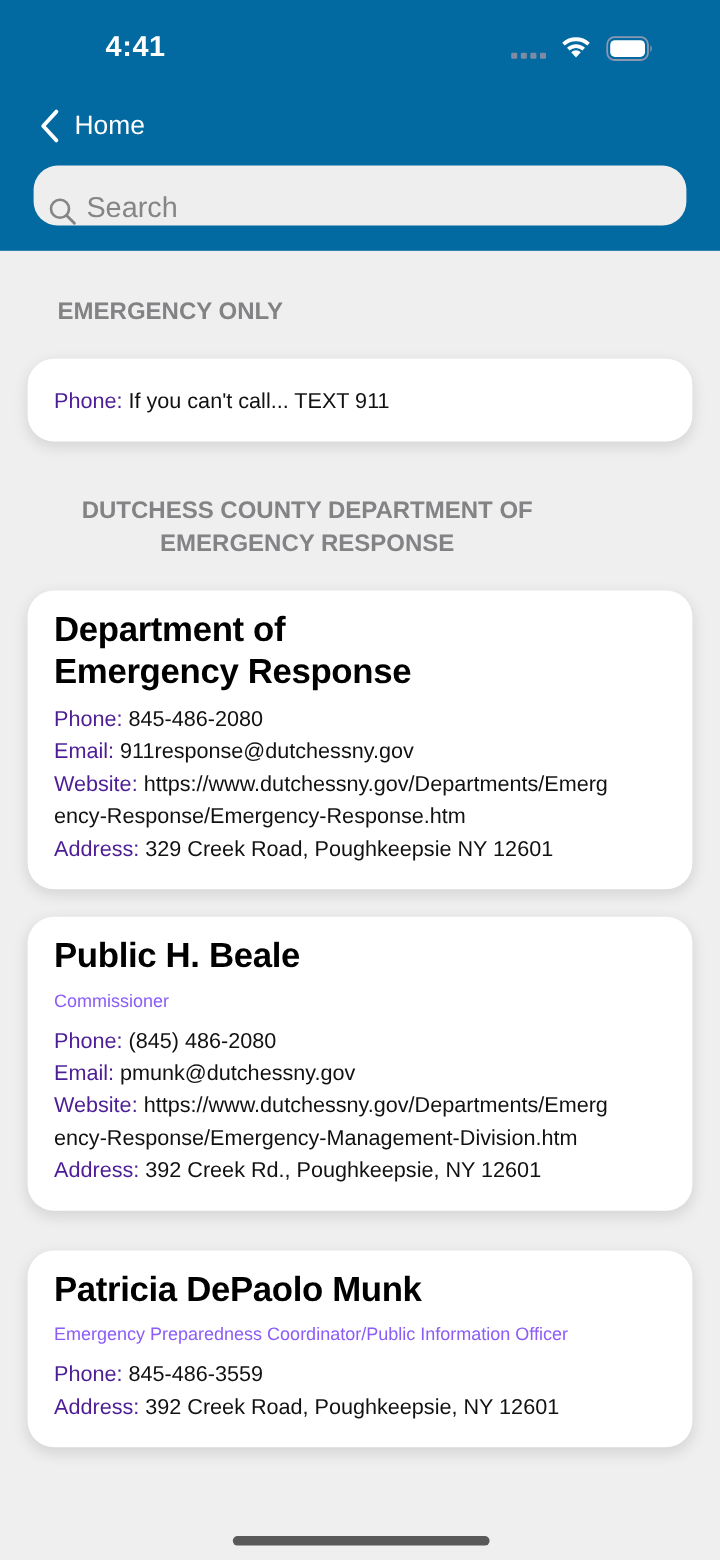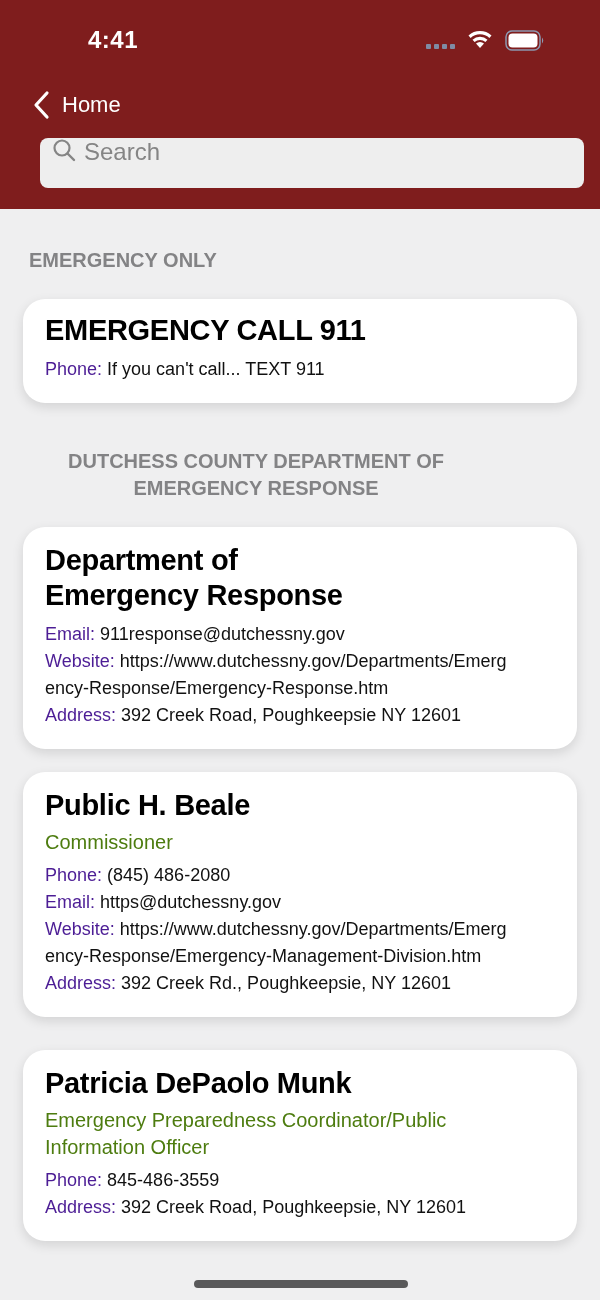--- a/index.html
+++ b/index.html
@@ -1,42 +1,42 @@
 <!DOCTYPE html>
 <html><head>
   <meta charset="utf-8">
   <style>
     * { box-sizing: border-box; margin: 0; padding: 0; }
     html, body { width: 600px; height: 1300px; overflow: hidden; }
     body { background: #efeff0; font-family: "Liberation Sans", sans-serif; color: #000; position: relative; }
 
-    .header { background: #7f1d1d; height: 209px; position: relative; color: #fff; }
+    .header { background: #0369a1; height: 209px; position: relative; color: #fff; }
     .status-bar { height: 80px; position: relative; }
     .time { position: absolute; left: 88px; top: 26px; font-size: 24px; font-weight: bold; letter-spacing: 0.5px; }
     .signal { position: absolute; left: 426px; top: 44px; display: flex; gap: 3px; }
     .signal span { width: 5px; height: 5px; background: #7f8ba4; border-radius: 1px; }
     .wifi { position: absolute; left: 466px; top: 28px; width: 28px; height: 22px; }
     .battery { position: absolute; left: 505px; top: 30px; width: 40px; height: 21px; }
 
     .nav { position: absolute; top: 86px; left: 16px; width: 600px; height: 40px; }
     .back { position: absolute; left: 16px; top: 4px; display: flex; align-items: center; cursor: pointer; }
     .back svg { width: 20px; height: 30px; }
     .back-label { font-size: 22px; margin-left: 10px; }
     .nav-title { position: absolute; left: 0; right: 0; top: 4px; text-align: center; font-size: 25px; font-weight: bold; }
 
-    .search { position: absolute; left: 28px; top: 138px; width: 544px; height: 50px; background: #eeeeee; border-radius: 8px; display: flex; align-items: flex-start; padding-left: 12px; margin-left: 12px; }
+    .search { position: absolute; left: 28px; top: 138px; width: 544px; height: 50px; background: #eeeeee; border-radius: 20px; display: flex; align-items: flex-end; padding-left: 12px; }
     .search svg { width: 24px; height: 24px; }
     .search input { border: none; outline: none; background: transparent; font-size: 24px; margin-left: 8px; color: #333; font-family: "Liberation Sans", sans-serif; width: 480px; }
     .search input::placeholder { color: #858585; }
 
     .content { padding: 0 23px; }
     .section-header { color: #838385; font-weight: bold; font-size: 20px; line-height: 27px; padding-left: 6px; }
     .card { background: #fff; border-radius: 22px; box-shadow: 0 4px 12px rgba(0,0,0,0.12); padding: 16px 22px 20px 22px; }
     .card-title { font-size: 29px; font-weight: bold; line-height: 35px; letter-spacing: -0.3px; }
-    .card-subtitle { font-size: 20px; line-height: 27px; color: #4d7c0f; margin-top: 6px; }
+    .card-subtitle { font-size: 15px; line-height: 27px; color: #8b5cf6; margin-top: 6px; }
     .field { font-size: 18px; line-height: 27px; color: #111; }
     .field b { font-weight: normal; color: #4c1d95; }
     .fields { margin-top: 6px; }
     .card .fields.first { margin-top: 8px; }
 
     .home-indicator { position: absolute; left: 194px; top: 1280px; width: 214px; height: 8px; background: #1a1a1a; border-radius: 4px; opacity: 0.7; }
   </style>
 </head>
 <body>
 
@@ -72,45 +72,45 @@
     <svg viewBox="0 0 24 24">
       <circle cx="10" cy="10" r="7.5" fill="none" stroke="#858585" stroke-width="2.2"></circle>
       <line x1="15.5" y1="15.5" x2="22" y2="22" stroke="#858585" stroke-width="2.4" stroke-linecap="round"></line>
     </svg>
     <input type="text" placeholder="Search" style="">
   </div>
 </div>
 
 <div class="content">
 
-  <div class="section-header" style="margin-top:38px;">EMERGENCY ONLY</div>
+  <div class="section-header" style="margin-top:38px;margin-left:19px;">EMERGENCY ONLY</div>
   <div class="card" style="margin-top:25px; padding-top:14px; padding-bottom:20px;">
-    <div class="card-title">EMERGENCY CALL 911</div>
     <div class="fields first">
       <div class="field"><b>Phone:</b> <span>If you can't call... TEXT 911</span></div>
     </div>
   </div>
 
   <div class="section-header" style="margin-top:45px; width:460px;text-align:center;">DUTCHESS COUNTY DEPARTMENT OF EMERGENCY RESPONSE</div>
 
   <div class="card" style="margin-top:25px; padding-top:16px;">
     <div class="card-title" style="width:320px;">Department of Emergency Response</div>
     <div class="fields first">
+      <div class="field"><b>Phone:</b> <span>845-486-2080</span></div>
       <div class="field"><b>Email:</b> <span>911response@dutchessny.gov</span></div>
       <div class="field" style="width:470px; word-break:break-all;"><b>Website:</b> <span>https://www.dutchessny.gov/Departments/Emergency-Response/Emergency-Response.htm</span></div>
-      <div class="field"><b>Address:</b> <span>392 Creek Road, Poughkeepsie NY 12601</span></div>
+      <div class="field"><b>Address:</b> <span>329 Creek Road, Poughkeepsie NY 12601</span></div>
     </div>
   </div>
 
   <div class="card" style="margin-top:23px; padding-top:16px;">
     <div class="card-title">Public H. Beale</div>
     <div class="card-subtitle">Commissioner</div>
     <div class="fields">
       <div class="field"><b>Phone:</b> <span>(845) 486-2080</span></div>
-      <div class="field"><b>Email:</b> <span>https@dutchessny.gov</span></div>
+      <div class="field"><b>Email:</b> <span>pmunk@dutchessny.gov</span></div>
       <div class="field" style="width:470px; word-break:break-all;"><b>Website:</b> <span>https://www.dutchessny.gov/Departments/Emergency-Response/Emergency-Management-Division.htm</span></div>
       <div class="field"><b>Address:</b> <span>392 Creek Rd., Poughkeepsie, NY 12601</span></div>
     </div>
   </div>
 
   <div class="card" style="margin-top:33px; padding-top:16px;">
     <div class="card-title">Patricia DePaolo Munk</div>
     <div class="card-subtitle" style="width:430px;">Emergency Preparedness Coordinator/Public Information Officer</div>
     <div class="fields">
       <div class="field"><b>Phone:</b> <span>845-486-3559</span></div>

